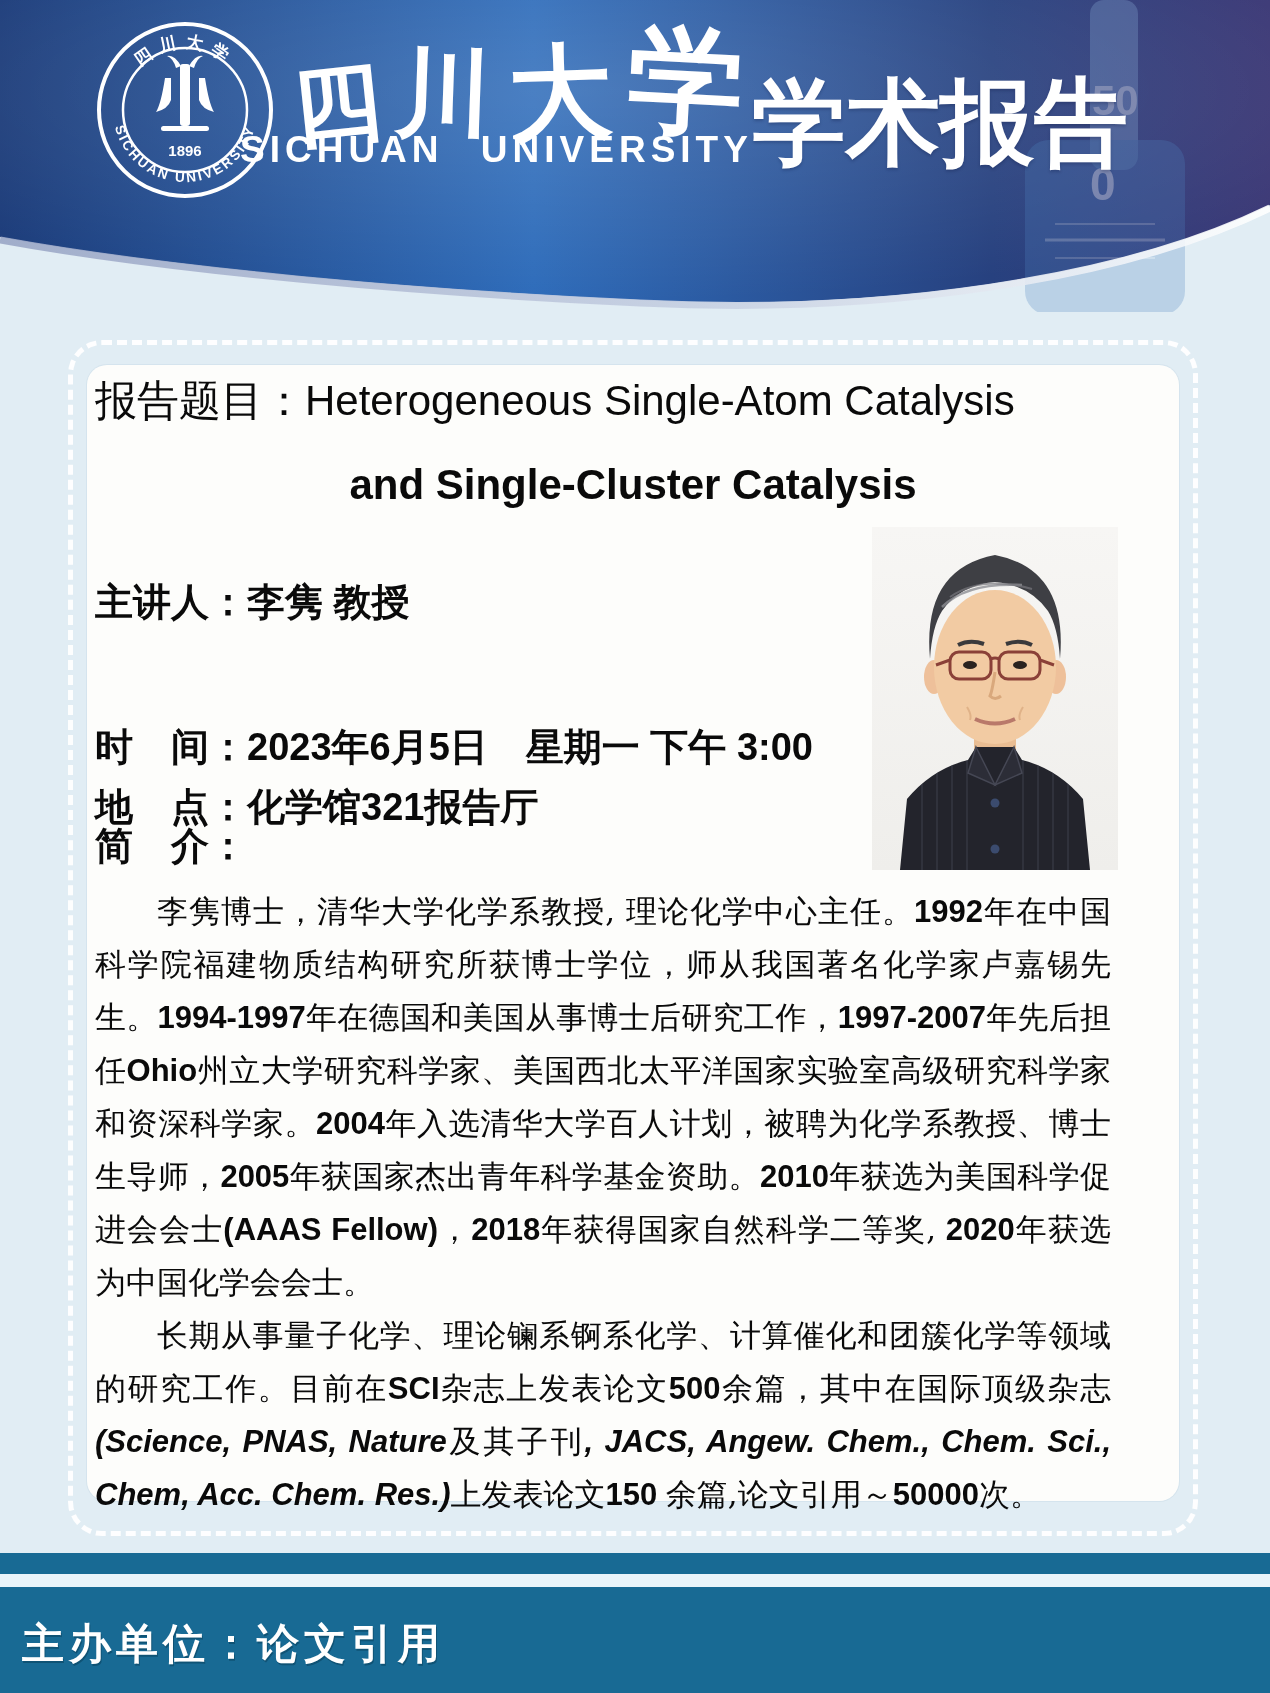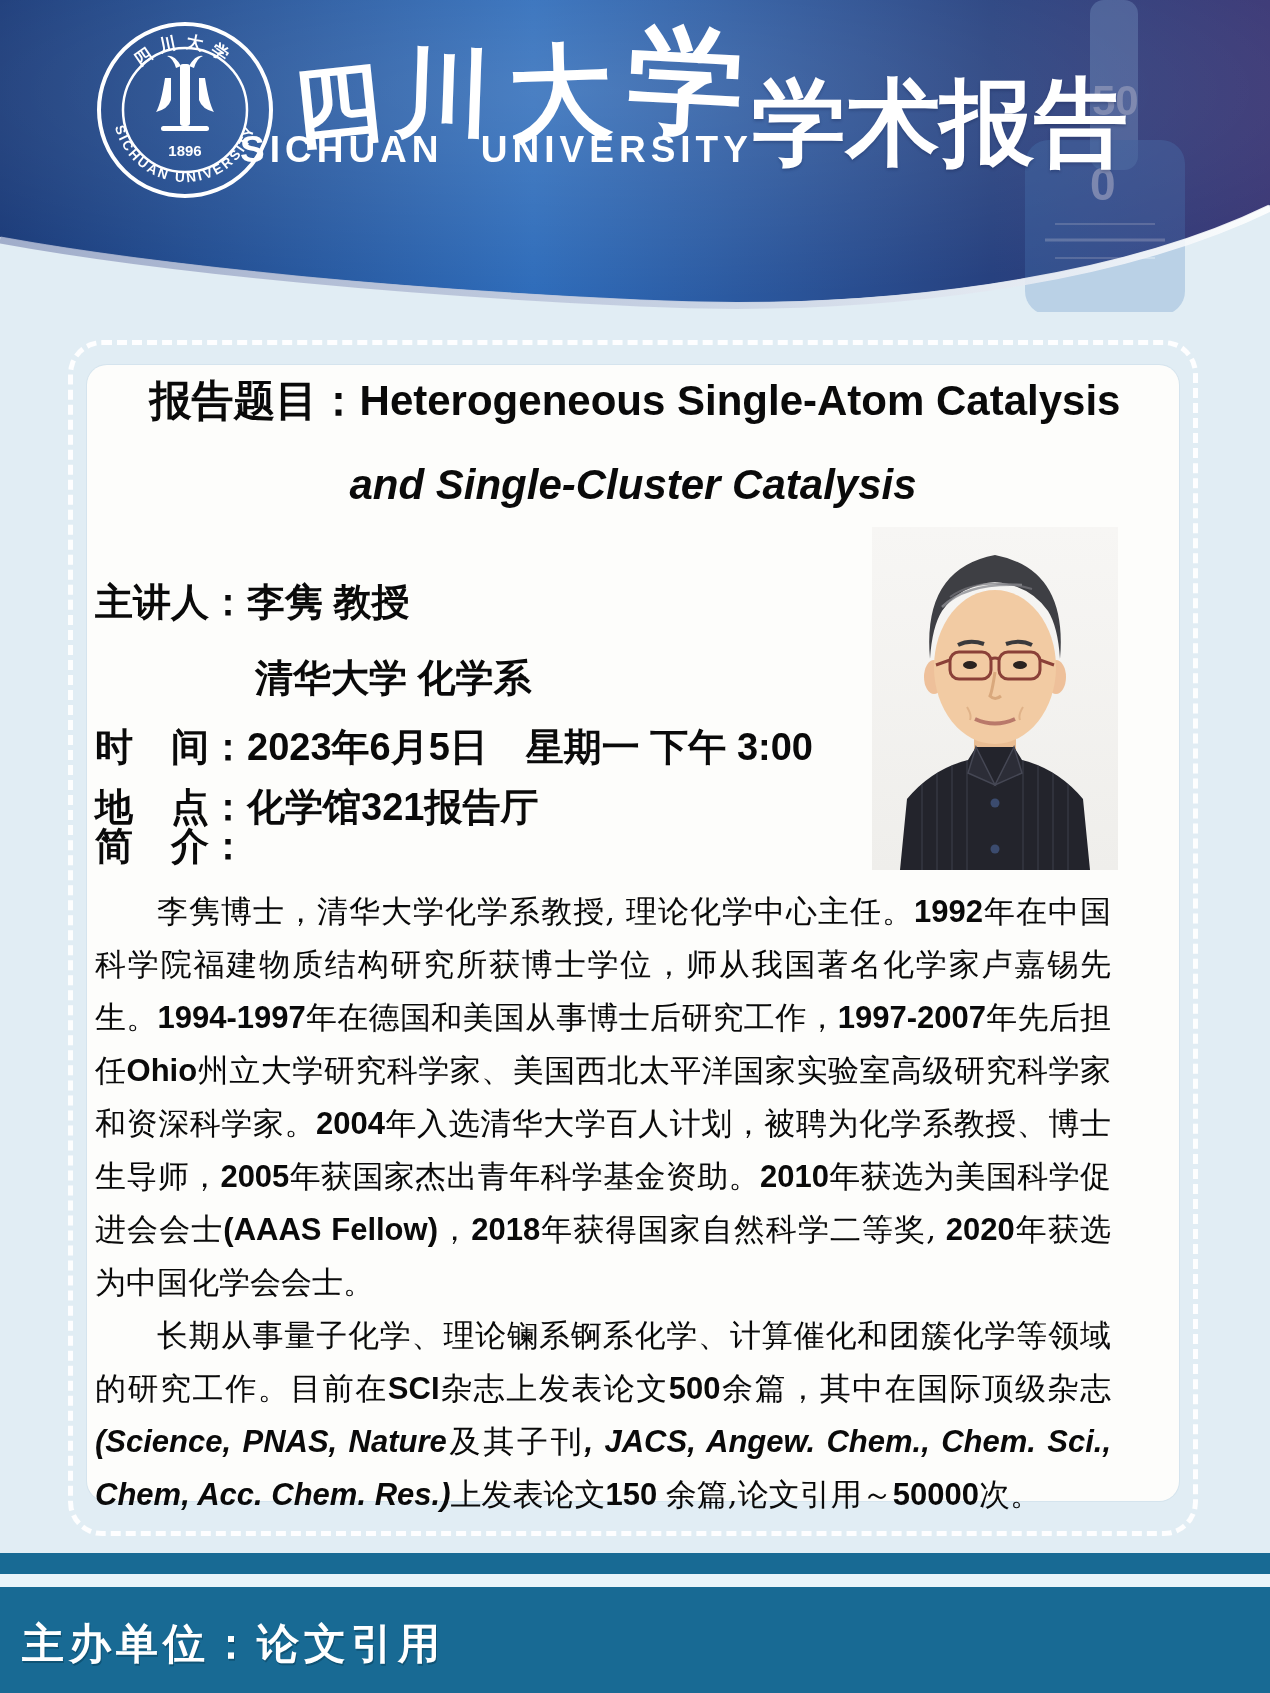--- a/index.html
+++ b/index.html
@@ -22,23 +22,23 @@
   .brand-en{position:absolute;left:240px;top:129px;color:#fff;font-weight:bold;
     font-size:37px;letter-spacing:5px;word-spacing:22px;white-space:nowrap;}
   .banner-cn{position:absolute;left:752px;top:60px;color:#fff;font-weight:900;
     font-size:94px;letter-spacing:0px;white-space:nowrap;text-shadow:0 2px 3px rgba(10,20,60,.25);}
   
   .content-frame{position:absolute;left:68px;top:340px;width:1130px;height:1196px;
     border:5px dashed rgba(255,255,255,.95);border-radius:34px;box-sizing:border-box;}
   .content-box{position:absolute;left:14px;right:14px;top:20px;bottom:30px;
     background:#fdfdfb;border-radius:20px;box-shadow:0 0 0 1px rgba(180,205,220,.25);}
   .title-row{position:absolute;left:8px;top:8px;width:1080px;white-space:nowrap;
-    font-size:42px;font-weight:bold;color:#0a0a0a;text-align:center;}
+    font-size:42px;font-weight:normal;color:#0a0a0a;}
   .title-row2{position:absolute;left:0;top:96px;width:100%;text-align:center;
-    font-size:42px;font-weight:bold;color:#0a0a0a;font-style:italic;}
+    font-size:42px;font-weight:bold;color:#0a0a0a;}
   .info-row{position:absolute;left:8px;white-space:nowrap;font-size:38px;font-weight:bold;color:#0a0a0a;}
   .r-speaker{top:212px;}
   .r-affil{left:168px;top:288px;}
   .r-time{top:357px;}
   .r-venue{top:417px;}
   .r-intro{top:456px;}
   .photo{position:absolute;left:785px;top:162px;width:246px;height:343px;overflow:hidden;}
   .bio{position:absolute;left:8px;top:520px;width:1016px;color:#0a0a0a;
     font-family:"DejaVu Serif",serif;font-size:31px;line-height:53px;
     text-align:justify;text-justify:inter-ideograph;}
@@ -127,21 +127,20 @@
     <div class="content-box">
 
       <div class="title-row">
         <span>报告题目：</span><span>Heterogeneous Single-Atom Catalysis</span>
       </div>
       <div class="title-row2">and Single-Cluster Catalysis</div>
 
       <div class="info-row r-speaker">
         <span>主讲人：</span><span>李隽 教授</span>
       </div>
-      <div class="info-row r-affil">清华大学 化学系</div>
       <div class="info-row r-time">
         <span>时　间：</span><span>2023年6月5日　星期一 下午 3:00</span>
       </div>
       <div class="info-row r-venue">
         <span>地　点：</span><span>化学馆321报告厅</span>
       </div>
       <div class="info-row r-intro">简　介：</div>
 
       <div class="photo">
         <svg viewBox="0 0 246 343" width="246" height="343">

